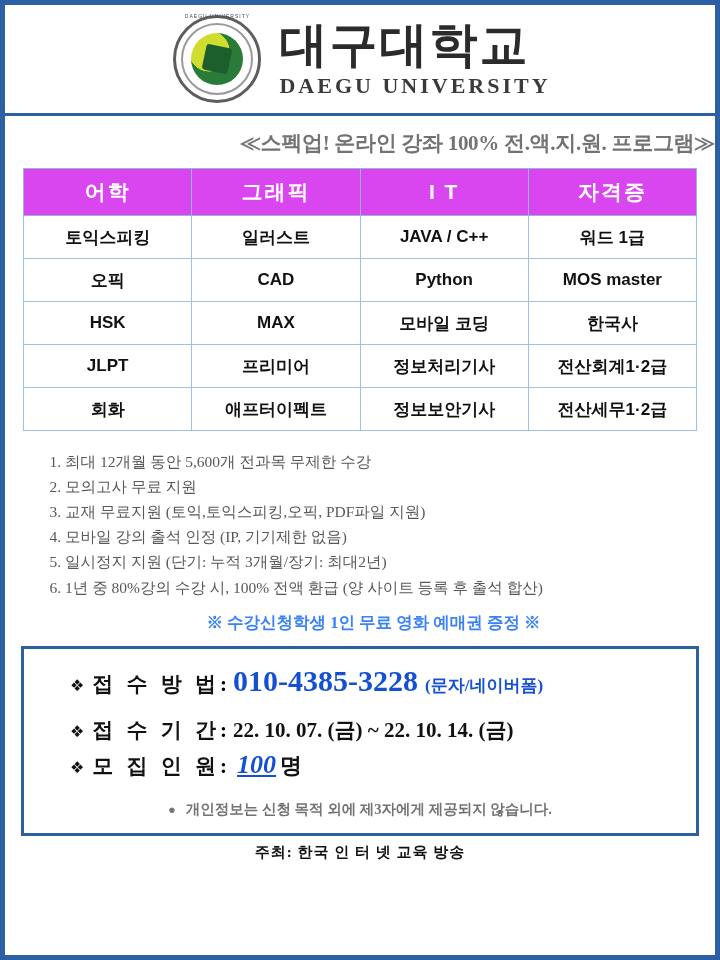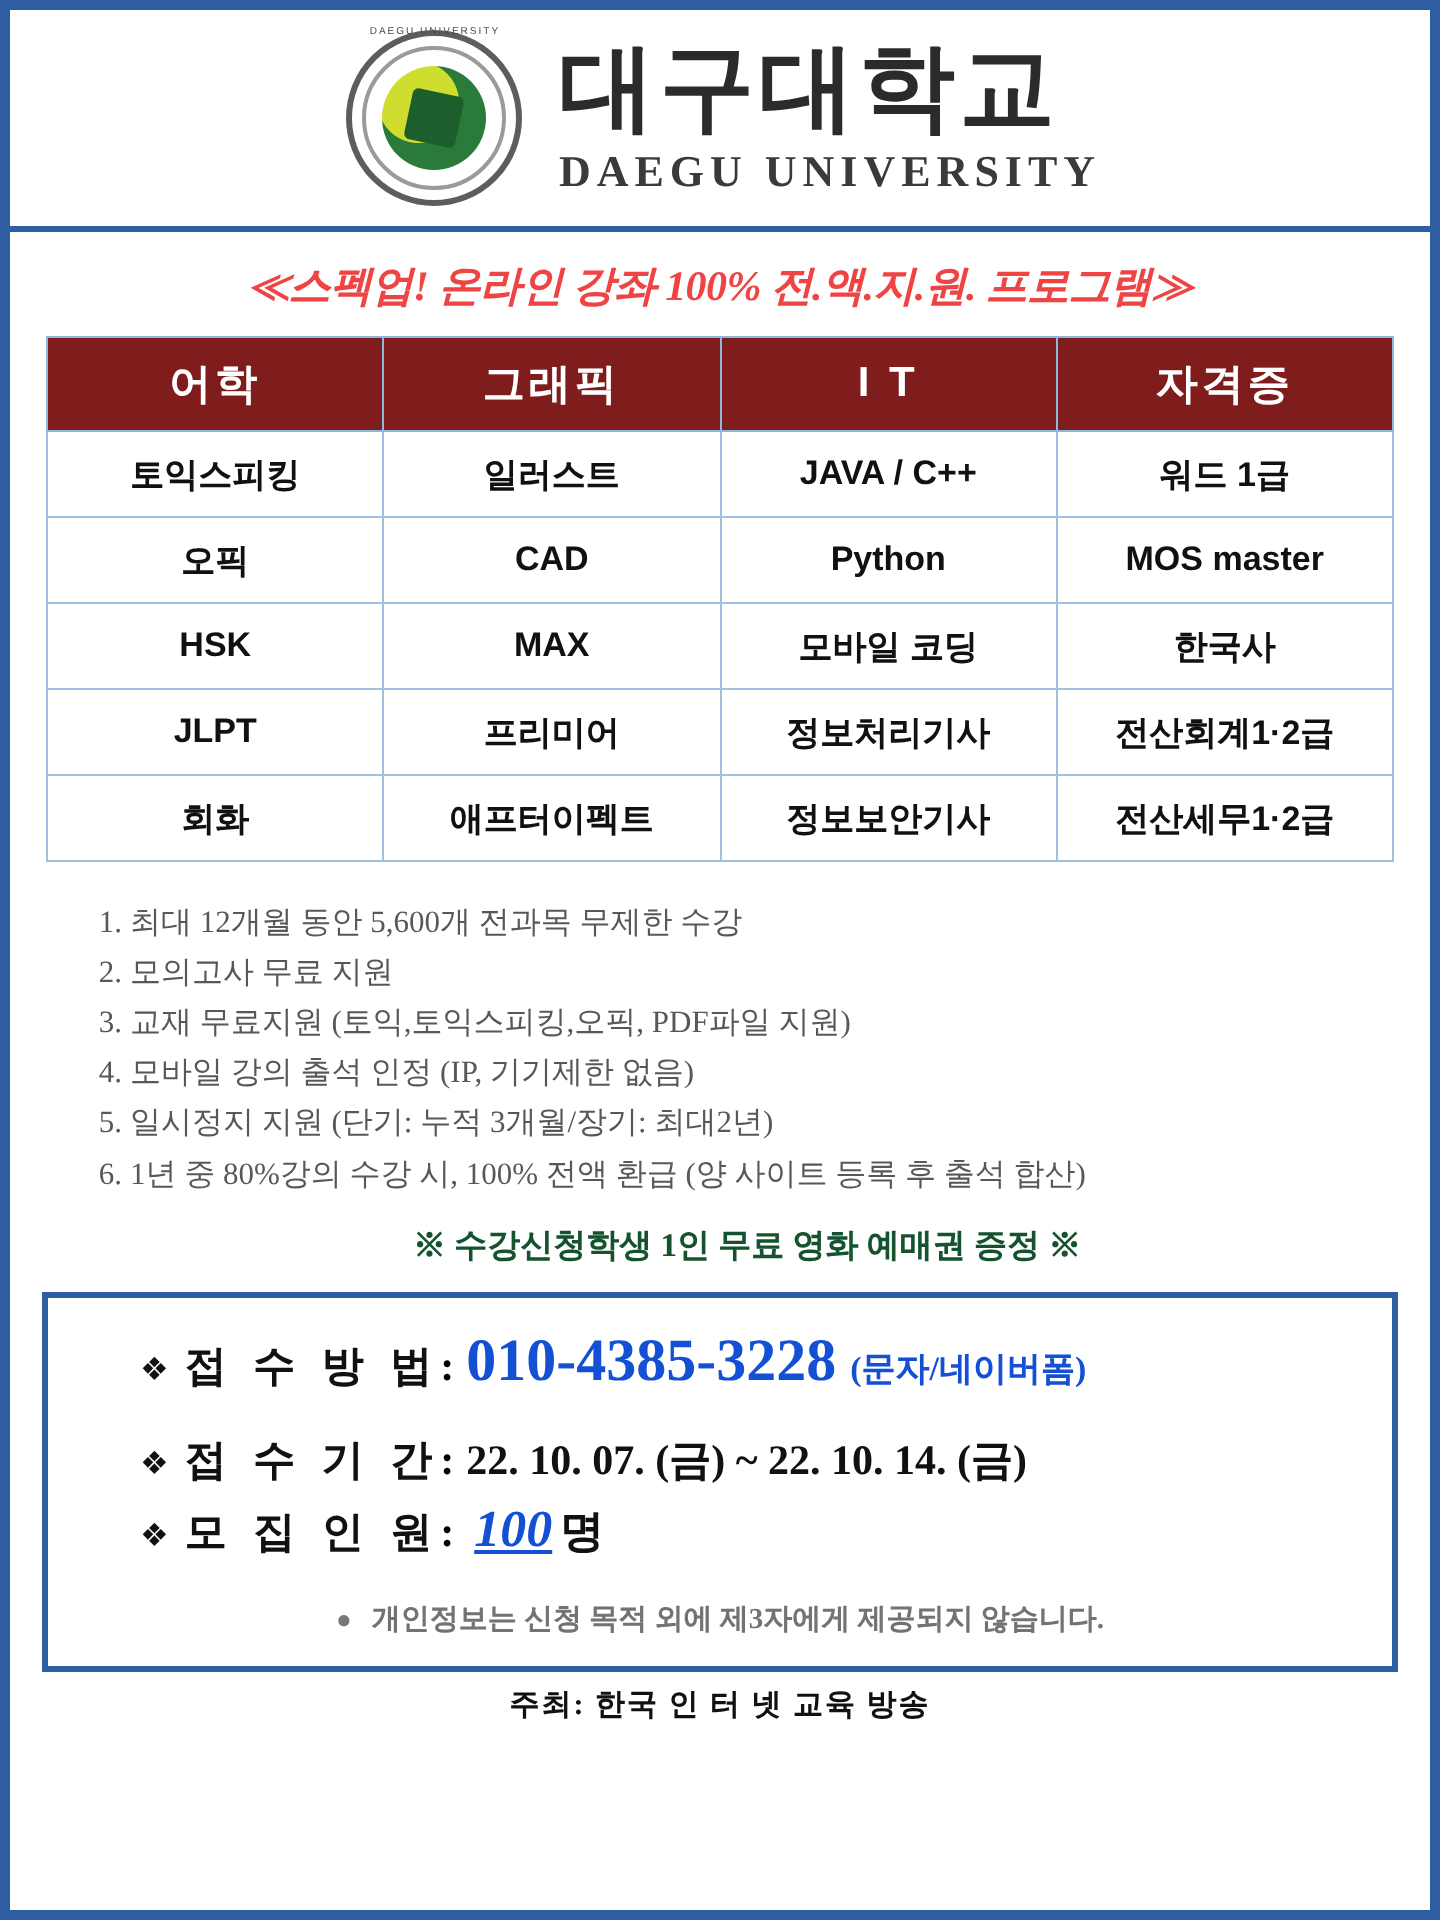--- a/index.html
+++ b/index.html
@@ -98,40 +98,39 @@
   .univ-en {
     font-family: "Liberation Serif", serif;
     font-size: 22px;
     font-weight: bold;
     letter-spacing: 3px;
     color: #3a3a3a;
     margin-top: 6px;
   }
   
   .headline {
-    text-align: center;
-    font-family: "Liberation Serif", serif;
-    font-size: 21px;
-    font-weight: bold;
-    color: #ef4444;
+    text-align: right;
+    font-family: "Liberation Serif", serif;
+    font-size: 21px;
+    font-weight: bold;
+    color: #737373;
     padding: 13px 0 11px;
     letter-spacing: -0.3px;
-    font-style: italic;
   }
   
   .table-wrap {
     padding: 0 18px;
   }
   table.courses {
     width: 100%;
     border-collapse: collapse;
     table-layout: fixed;
   }
   table.courses th {
-    background: #7f1d1d;
+    background: #d946ef;
     color: #ffffff;
     font-size: 21px;
     font-weight: bold;
     height: 44px;
     border: 1px solid #8fb6dd;
     letter-spacing: 2px;
   }
   table.courses td {
     background: #ffffff;
     color: #111111;
@@ -159,21 +158,21 @@
     width: 22px;
     text-align: right;
   }
   .notes ol {
     margin: 0;
     padding: 0 0 0 26px;
   }
   
   .gift {
     text-align: center;
-    color: #14532d;
+    color: #3b82f6;
     font-weight: bold;
     font-size: 16.5px;
     padding: 12px 0 6px;
     font-family: "Liberation Serif", serif;
     margin-left: 27px;
   }
   
   .apply-box {
     margin: 6px 16px 0;
     border: 3px solid #2e5fa3;

